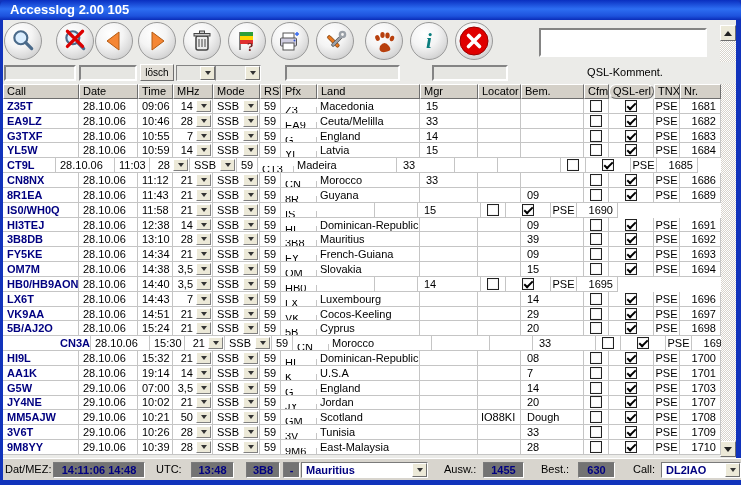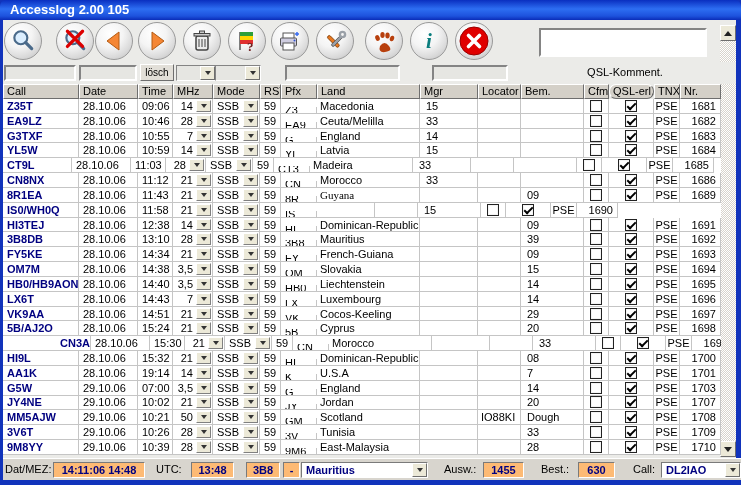--- a/index.html
+++ b/index.html
@@ -61,21 +61,21 @@
   .cellcombo{position:absolute;right:1px;top:1px;bottom:1px;width:15px;background:#ece9d8;
     border:1px solid;border-color:#fff #808080 #808080 #fff;display:flex;align-items:center;justify-content:center;cursor:pointer;}
   .cellcombo i{display:block;border-left:3px solid transparent;border-right:3px solid transparent;border-top:4px solid #333;}
   .cb{width:12px;height:12px;background:#fff;border:1px solid #222;box-shadow:inset 0 0 0 1px #f4f4f4;position:relative;}
   .cb.checked::after{content:"";position:absolute;left:1px;top:2px;width:7px;height:3px;
     border-left:2px solid #000;border-bottom:2px solid #000;transform:rotate(-45deg);}
   
   .statusbar{position:absolute;left:3px;top:458px;width:738px;height:22px;background:#d8d5ce;
     border-top:1px solid #fff;}
   .slabel{position:absolute;top:0;font-size:11px;line-height:21px;color:#000;}
-  .sfield{position:absolute;top:3px;height:16px;background:#fdba74;
+  .sfield{position:absolute;top:3px;height:16px;background:#737373;
     border:1px solid;border-color:#7a7a7a #fff #fff #7a7a7a;color:#000080;font-weight:bold;
     font-size:11px;text-align:center;line-height:14px;}
   .scombo{position:absolute;top:3px;height:16px;background:#fff;
     border:1px solid;border-color:#7a7a7a #fff #fff #7a7a7a;color:#000080;font-weight:bold;
     font-size:11px;line-height:14px;padding-left:4px;}
 </style>
 </head>
 <body>
 
 <div class="win">
@@ -436,21 +436,21 @@
           <div class="cb checked"></div>
         </div>
         <div class="tcell c-tnx" style="width: 26px;">
           <span>PSE</span>
         </div>
         <div class="tcell c-nr" style="width: 41px;">
           <span>1684</span>
         </div>
       </div>
       <div class="trow">
-        <div class="tcell c-call" style="width: 69px;">
+        <div class="tcell c-call" style="width: 53px;">
           <span>CT9L</span>
         </div>
         <div class="tcell c-date" style="width: 59px;">
           <span>28.10.06</span>
         </div>
         <div class="tcell c-time" style="width: 35px;">
           <span>11:03</span>
         </div>
         <div class="tcell c-mhz" style="width: 40px;">
           <span>28</span>
@@ -569,21 +569,21 @@
           <div class="cellcombo">
             <i></i>
           </div>
         </div>
         <div class="tcell c-rst" style="width: 21px;">
           <span>59</span>
         </div>
         <div class="tcell c-pfx" style="width: 36px;">
           <span>8R</span>
         </div>
-        <div class="tcell c-land" style="width: 103px; font-family: Liberation Serif, serif;">
+        <div class="tcell c-land" style="width: 103px;">
           <span>Guyana</span>
         </div>
         <div class="tcell c-mgr" style="width: 58px;">
           <span></span>
         </div>
         <div class="tcell c-loc" style="width: 43px;">
           <span></span>
         </div>
         <div class="tcell c-bem" style="width: 63px;">
           <span>09</span>
@@ -883,23 +883,20 @@
           <span>SSB</span>
           <div class="cellcombo">
             <i></i>
           </div>
         </div>
         <div class="tcell c-rst" style="width: 21px;">
           <span>59</span>
         </div>
         <div class="tcell c-pfx" style="width: 36px;">
           <span>HB0</span>
-        </div>
-        <div class="tcell c-land" style="width: 103px;">
-          <span>Liechtenstein</span>
         </div>
         <div class="tcell c-mgr" style="width: 58px;">
           <span></span>
         </div>
         <div class="tcell c-loc" style="width: 43px;">
           <span></span>
         </div>
         <div class="tcell c-bem" style="width: 63px;">
           <span>14</span>
         </div>

